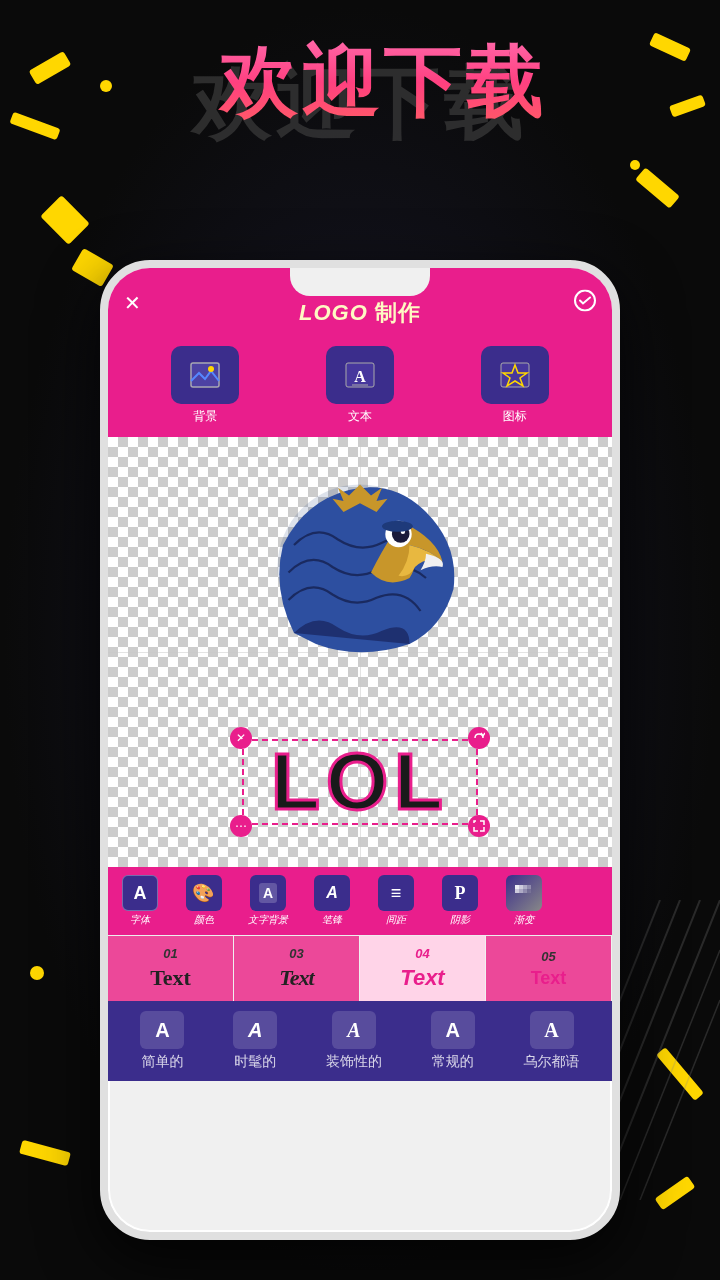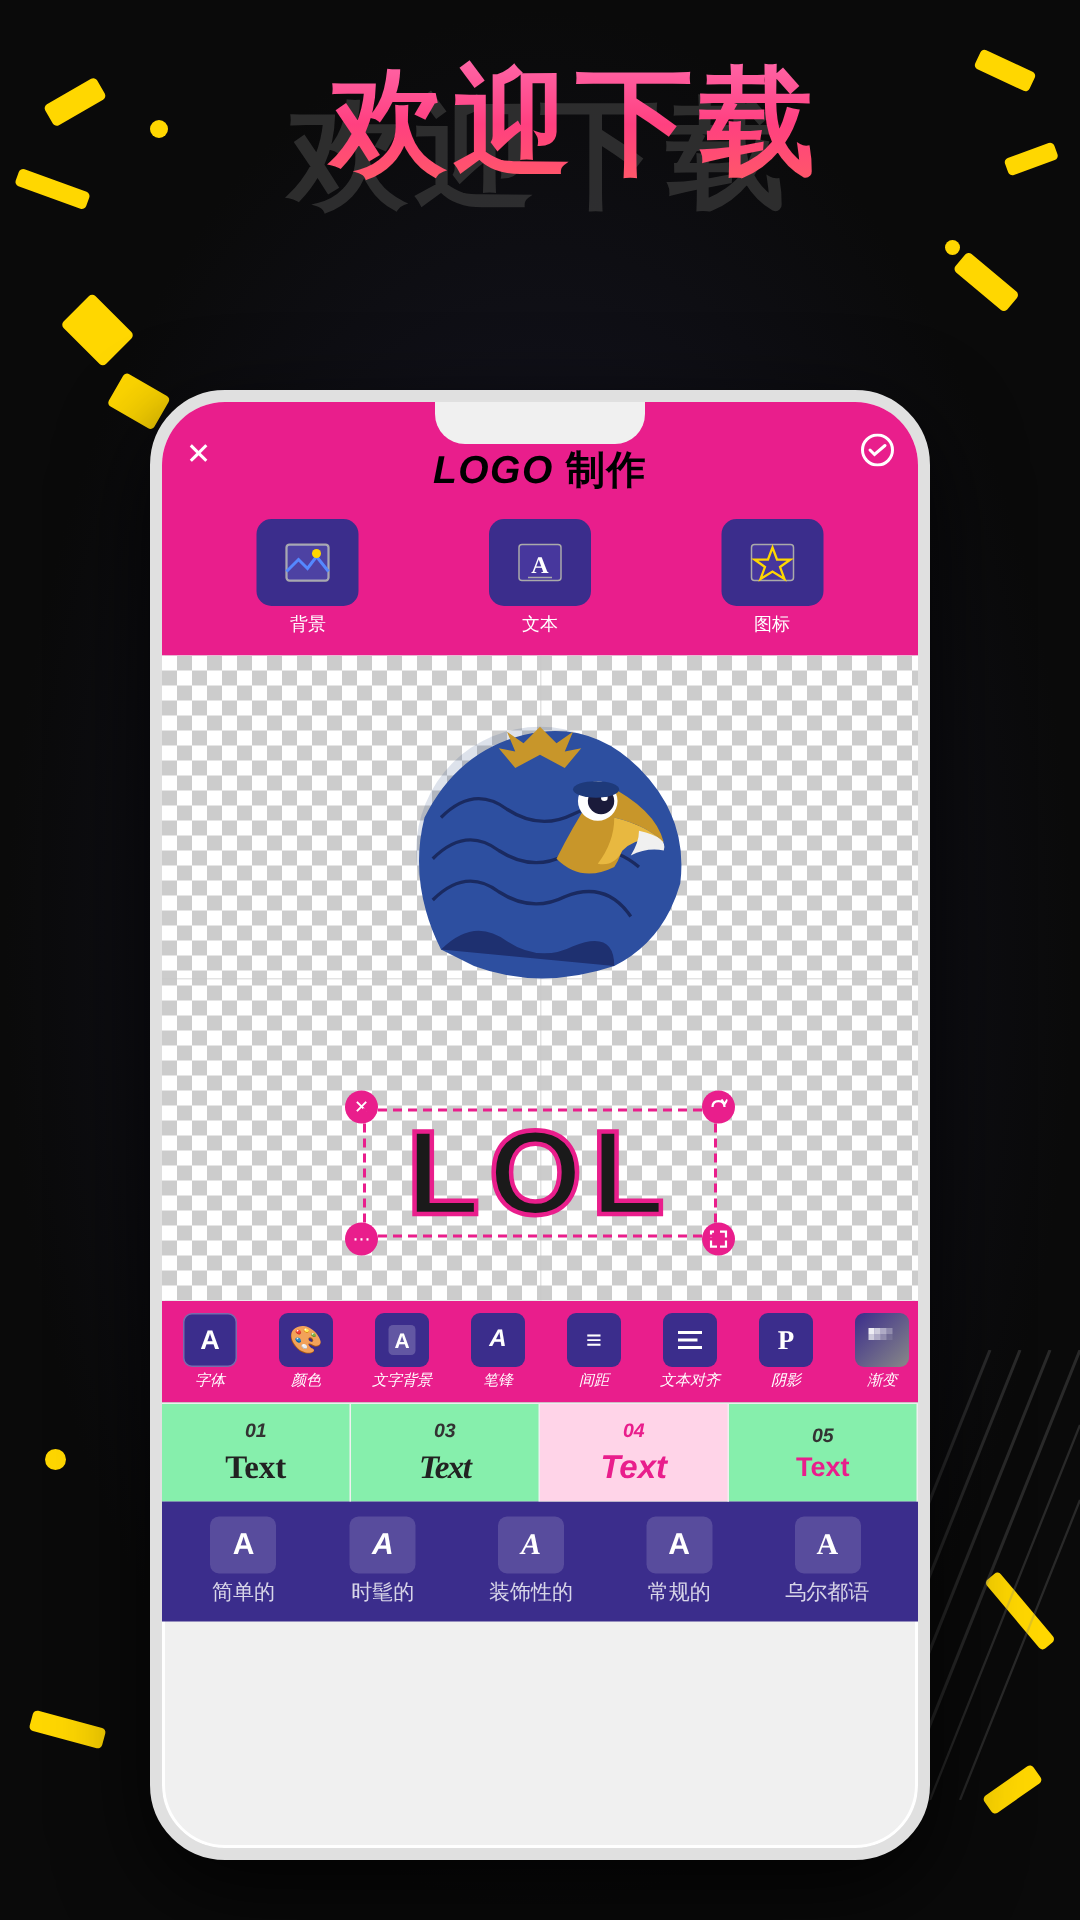--- a/index.html
+++ b/index.html
@@ -113,22 +113,22 @@
     .app-header .check-btn {
       position: absolute;
       right: 16px;
       top: 50%;
       transform: translateY(-50%);
       color: white;
       font-size: 20px;
       cursor: pointer;
     }
     .app-title {
-      color: #000000;
-      font-size: 26px;
+      color: #fef9c3;
+      font-size: 22px;
       font-weight: bold;
       letter-spacing: 1px;
     }
 
     
     .toolbar-icons {
       background: #e91e8c;
       display: flex;
       justify-content: space-around;
       padding: 8px 20px 12px;
@@ -232,21 +232,21 @@
     }
     .bottom-tool-label {
       color: white;
       font-size: 10px;
       white-space: nowrap;
       font-style: italic;
     }
 
     
     .font-selector {
-      background: #86efac;
+      background: #ec4899;
       display: flex;
       border-top: 1px solid #eee;
       text-align: center;
     }
     .font-item {
       flex: 1;
       display: flex;
       flex-direction: column;
       align-items: center;
       justify-content: center;
@@ -466,30 +466,20 @@
         </div>
         <span class="bottom-tool-label">文字背景</span>
       </div>
       <div class="bottom-tool-item">
         <div class="bottom-tool-icon" style="background:#3b2d8c;font-size:16px;color:white;font-style:italic;font-weight:bold;">A</div>
         <span class="bottom-tool-label">笔锋</span>
       </div>
       <div class="bottom-tool-item">
         <div class="bottom-tool-icon" style="background:#3b2d8c;color:white;font-size:18px;">≡</div>
         <span class="bottom-tool-label">间距</span>
-      </div>
-      <div class="bottom-tool-item">
-        <div class="bottom-tool-icon" style="background:#3b2d8c;color:white;font-size:14px;">
-          <svg width="20" height="16" viewBox="0 0 20 16">
-            <line x1="2" y1="3" x2="18" y2="3" stroke="white" stroke-width="2"></line>
-            <line x1="2" y1="8" x2="15" y2="8" stroke="white" stroke-width="2"></line>
-            <line x1="2" y1="13" x2="18" y2="13" stroke="white" stroke-width="2"></line>
-          </svg>
-        </div>
-        <span class="bottom-tool-label">文本对齐</span>
       </div>
       <div class="bottom-tool-item">
         <div class="bottom-tool-icon" style="background:#3b2d8c;color:white;font-size:18px;font-weight:bold;font-family:serif;">P</div>
         <span class="bottom-tool-label">阴影</span>
       </div>
       <div class="bottom-tool-item">
         <div class="bottom-tool-icon" style="background:linear-gradient(135deg, #3b2d8c, #888);color:white;font-size:14px;">
           <svg width="20" height="18" viewBox="0 0 20 18">
             <rect x="1" y="1" width="4" height="4" fill="white" opacity="0.9"></rect>
             <rect x="5" y="1" width="4" height="4" fill="white" opacity="0.7"></rect>

